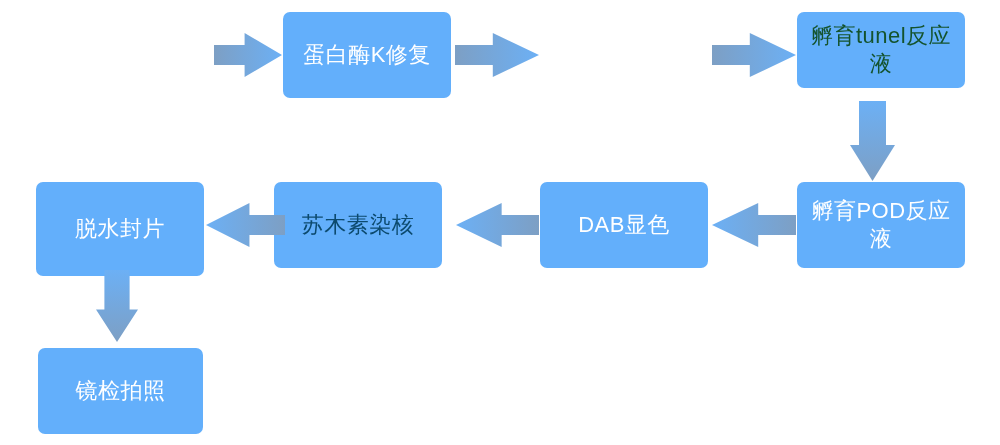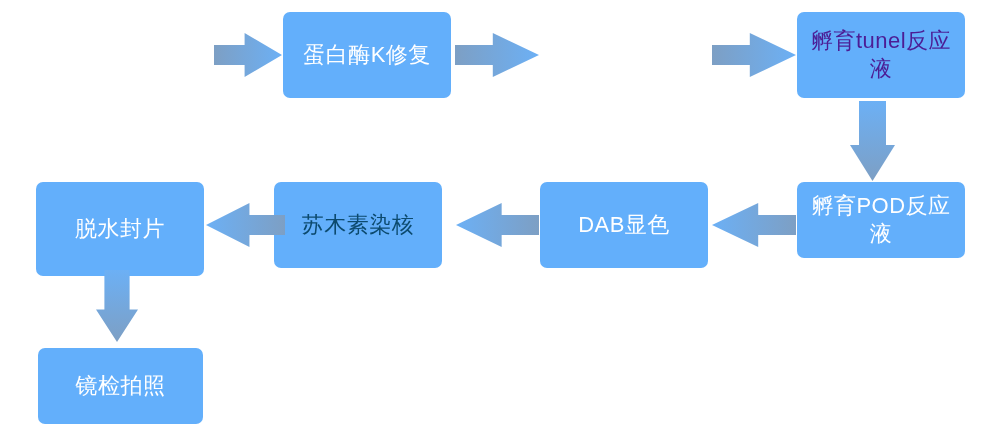--- a/index.html
+++ b/index.html
@@ -49,36 +49,36 @@
     overflow: visible;
   }
 </style>
 </head>
 <body>
 
 <div id="flow-canvas" style="background: rgb(255, 255, 255);">
     <div class="node" style="left: 283px; top: 12px; width: 168px; height: 86px; background: rgb(99, 175, 251); color: rgb(255, 255, 255);">
       <span class="node-label">蛋白酶K修复</span>
     </div>
-    <div class="node" style="left: 797px; top: 12px; width: 168px; height: 86px; background: rgb(99, 175, 251); color: #4c1d95;">
+    <div class="node" style="left: 797px; top: 12px; width: 168px; height: 76px; background: rgb(99, 175, 251); color: #14532d;">
       <span class="node-label">孵育tunel反应液</span>
     </div>
-    <div class="node" style="left: 797px; top: 182px; width: 168px; height: 76px; background: rgb(99, 175, 251); color: rgb(255, 255, 255);">
+    <div class="node" style="left: 797px; top: 182px; width: 168px; height: 86px; background: rgb(99, 175, 251); color: rgb(255, 255, 255);">
       <span class="node-label">孵育POD反应液</span>
     </div>
     <div class="node" style="left: 540px; top: 182px; width: 168px; height: 86px; background: rgb(99, 175, 251); color: rgb(255, 255, 255); justify-content: flex-end;">
       <span class="node-label">DAB显色</span>
     </div>
     <div class="node" style="left: 274px; top: 182px; width: 168px; height: 86px; background: rgb(99, 175, 251); color: #0c4a6e;">
       <span class="node-label">苏木素染核</span>
     </div>
     <div class="node" style="left: 36px; top: 182px; width: 168px; height: 94px; background: rgb(99, 175, 251); color: rgb(255, 255, 255);">
       <span class="node-label">脱水封片</span>
     </div>
-    <div class="node" style="left: 38px; top: 348px; width: 165px; height: 76px; background: rgb(99, 175, 251); color: rgb(255, 255, 255);">
+    <div class="node" style="left: 38px; top: 348px; width: 165px; height: 86px; background: rgb(99, 175, 251); color: rgb(255, 255, 255);">
       <span class="node-label">镜检拍照</span>
     </div>
     <div class="arrow" style="left: 214px; top: 33px; width: 68px; height: 44px;">
       <svg viewBox="0 0 68 44" preserveAspectRatio="none">
         <defs>
           <linearGradient id="ag0" x1="0" y1="0" x2="1" y2="0">
             <stop offset="0" stop-color="#7d9fc4"></stop>
             <stop offset="1" stop-color="#6cb0f5"></stop>
           </linearGradient>
         </defs>

